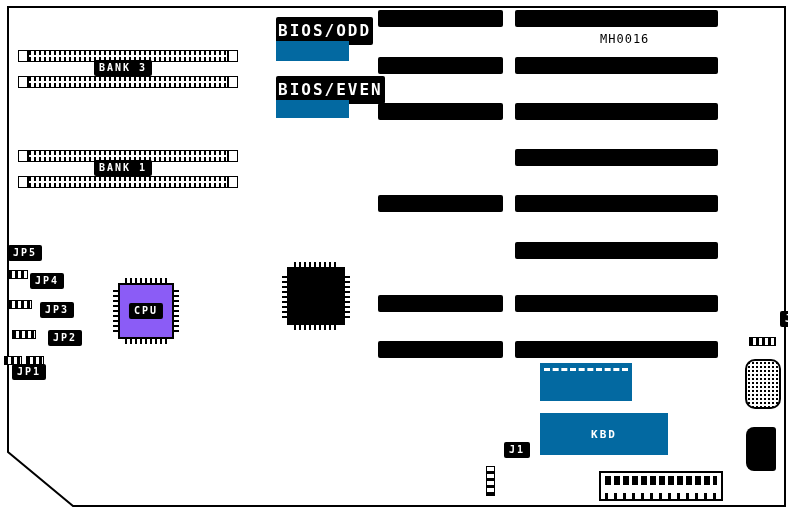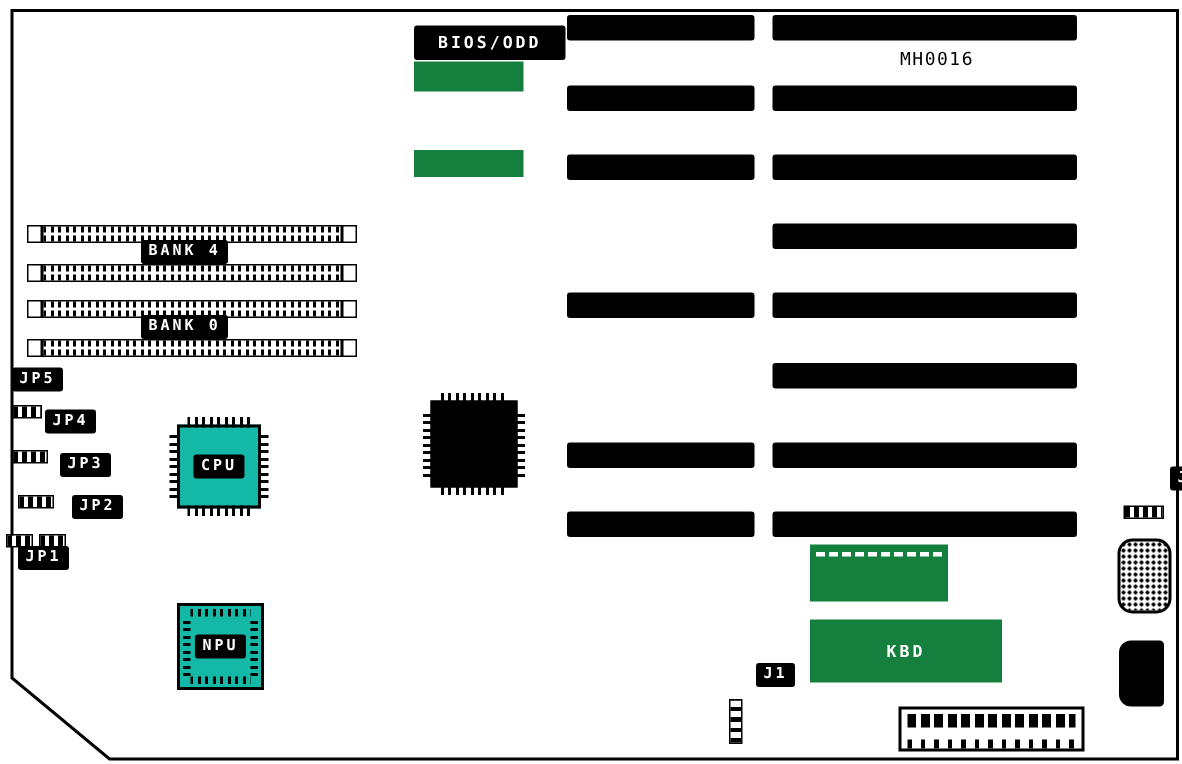--- a/index.html
+++ b/index.html
@@ -5,46 +5,46 @@
   * { margin:0; padding:0; box-sizing:border-box; }
   html,body { background:#fff; }
   .board { position:relative; width:788px; height:509px; background:#fff; overflow:hidden;
            font-family:"DejaVu Sans Mono", monospace; }
   .outline { position:absolute; left:0; top:0; }
 
   
   .lbl { position:absolute; background:#000; color:#fff; border-radius:2px;
          font:bold 10px/1 "DejaVu Sans Mono", monospace; letter-spacing:2px;
          padding:3px 5px; white-space:nowrap; }
-  .lbl.big { font-size:11px; padding:6px 16px; }
+  .lbl.big { font-size:16px; padding:6px 2px; }
   .wtxt { color:#fff; font:bold 11px/1 "DejaVu Sans Mono", monospace; letter-spacing:2px; }
   .model { position:absolute; color:#000; font:12px/1 "DejaVu Sans Mono", monospace; letter-spacing:1px; }
 
   
-  .blk { position:absolute; background:#15803d; }
+  .blk { position:absolute; background:#0369a1; }
   .slot { position:absolute; height:17px; background:#000; border-radius:2px; }
 
   
   .bank { position:absolute; left:18px; width:221px; height:38px; }
   .sock-bar { position:absolute; height:12px; width:200px; border:1px solid #000; background-color:#fff;
       background-image:
         repeating-linear-gradient(90deg,#000 0 2px, transparent 2px 5px),
         repeating-linear-gradient(90deg,#000 0 2px, transparent 2px 5px);
       background-size:100% 4px,100% 4px; background-position:0 0,0 100%; background-repeat:no-repeat; }
   .sock-cap { position:absolute; width:10px; height:12px; border:1px solid #000; background:#fff; }
   .bank-lbl { left:76px; top:10px; }
 
   
   .pins-h { position:absolute; height:9px; border:1px solid #000;
             background:repeating-linear-gradient(90deg,#000 0 3px,#fff 3px 6px); }
   .pins-v { position:absolute; width:9px; border:1px solid #000;
             background:repeating-linear-gradient(0deg,#000 0 3px,#fff 3px 7px); }
 
   
-  .chip { position:absolute; border:2px solid #000; background:#14b8a6; }
+  .chip { position:absolute; border:2px solid #000; background:#8b5cf6; }
   .chip.filled { background:#000; }
   .pin-t { position:absolute; top:-7px; left:5px; right:5px; height:7px;
            background:repeating-linear-gradient(90deg,#000 0 2px, transparent 2px 5px); }
   .pin-b { position:absolute; bottom:-7px; left:5px; right:5px; height:7px;
            background:repeating-linear-gradient(90deg,#000 0 2px, transparent 2px 5px); }
   .pin-l { position:absolute; left:-7px; top:5px; bottom:5px; width:7px;
            background:repeating-linear-gradient(0deg,#000 0 2px, transparent 2px 5px); }
   .pin-r { position:absolute; right:-7px; top:5px; bottom:5px; width:7px;
            background:repeating-linear-gradient(0deg,#000 0 2px, transparent 2px 5px); }
   .npin-t { position:absolute; top:2px; left:7px; right:7px; height:5px;
@@ -71,37 +71,37 @@
 </style>
 </head>
 <body>
 
 <div class="board">
 
   <svg class="outline" width="788" height="509" viewBox="0 0 788 509">
     <polygon points="8,7 785,7 785,506 73,506 8,452" fill="none" stroke="#000" stroke-width="2"></polygon>
   </svg>
 
+  <div class="bank" style="top:50px">
+    <div class="sock-cap" style="left:0;top:0"></div>
+    <div class="sock-bar" style="left:10px;top:0"></div>
+    <div class="sock-cap" style="left:210px;top:0"></div>
+    <div class="sock-cap" style="left:0;top:26px"></div>
+    <div class="sock-bar" style="left:10px;top:26px"></div>
+    <div class="sock-cap" style="left:210px;top:26px"></div>
+    <div class="lbl bank-lbl">BANK 3</div>
+  </div>
   <div class="bank" style="top:150px">
     <div class="sock-cap" style="left:0;top:0"></div>
     <div class="sock-bar" style="left:10px;top:0"></div>
     <div class="sock-cap" style="left:210px;top:0"></div>
     <div class="sock-cap" style="left:0;top:26px"></div>
     <div class="sock-bar" style="left:10px;top:26px"></div>
     <div class="sock-cap" style="left:210px;top:26px"></div>
-    <div class="lbl bank-lbl">BANK 4</div>
-  </div>
-  <div class="bank" style="top:200px">
-    <div class="sock-cap" style="left:0;top:0"></div>
-    <div class="sock-bar" style="left:10px;top:0"></div>
-    <div class="sock-cap" style="left:210px;top:0"></div>
-    <div class="sock-cap" style="left:0;top:26px"></div>
-    <div class="sock-bar" style="left:10px;top:26px"></div>
-    <div class="sock-cap" style="left:210px;top:26px"></div>
-    <div class="lbl bank-lbl">BANK 0</div>
+    <div class="lbl bank-lbl">BANK 1</div>
   </div>
 
   <div class="lbl" style="left:8px;top:245px">JP5</div>
   <div class="pins-h" style="left:8px;top:270px;width:20px"></div>
   <div class="lbl" style="left:30px;top:273px">JP4</div>
   <div class="pins-h" style="left:8px;top:300px;width:24px"></div>
   <div class="lbl" style="left:40px;top:302px">JP3</div>
   <div class="pins-h" style="left:12px;top:330px;width:24px"></div>
   <div class="lbl" style="left:48px;top:330px">JP2</div>
   <div class="pins-h" style="left:4px;top:356px;width:18px"></div>
@@ -116,30 +116,24 @@
     <div class="lbl chip-lbl">CPU</div>
   </div>
 
   <div class="chip filled" style="left:287px;top:267px;width:58px;height:58px">
     <div class="pin-t"></div>
     <div class="pin-b"></div>
     <div class="pin-l"></div>
     <div class="pin-r"></div>
   </div>
 
-  <div class="chip" style="left:118px;top:402px;width:58px;height:58px">
-    <div class="npin-t"></div>
-    <div class="npin-b"></div>
-    <div class="npin-l"></div>
-    <div class="npin-r"></div>
-    <div class="lbl chip-lbl">NPU</div>
-  </div>
 
   <div class="lbl big" style="left:276px;top:17px">BIOS/ODD</div>
   <div class="blk" style="left:276px;top:41px;width:73px;height:20px"></div>
+  <div class="lbl big" style="left:276px;top:76px">BIOS/EVEN</div>
   <div class="blk" style="left:276px;top:100px;width:73px;height:18px"></div>
 
   <div class="model" style="left:600px;top:33px">MH0016</div>
 
   <div class="slot" style="left:378px;top:10px;width:125px"></div>
   <div class="slot" style="left:378px;top:57px;width:125px"></div>
   <div class="slot" style="left:378px;top:103px;width:125px"></div>
   <div class="slot" style="left:378px;top:195px;width:125px"></div>
   <div class="slot" style="left:378px;top:295px;width:125px"></div>
   <div class="slot" style="left:378px;top:341px;width:125px"></div>

